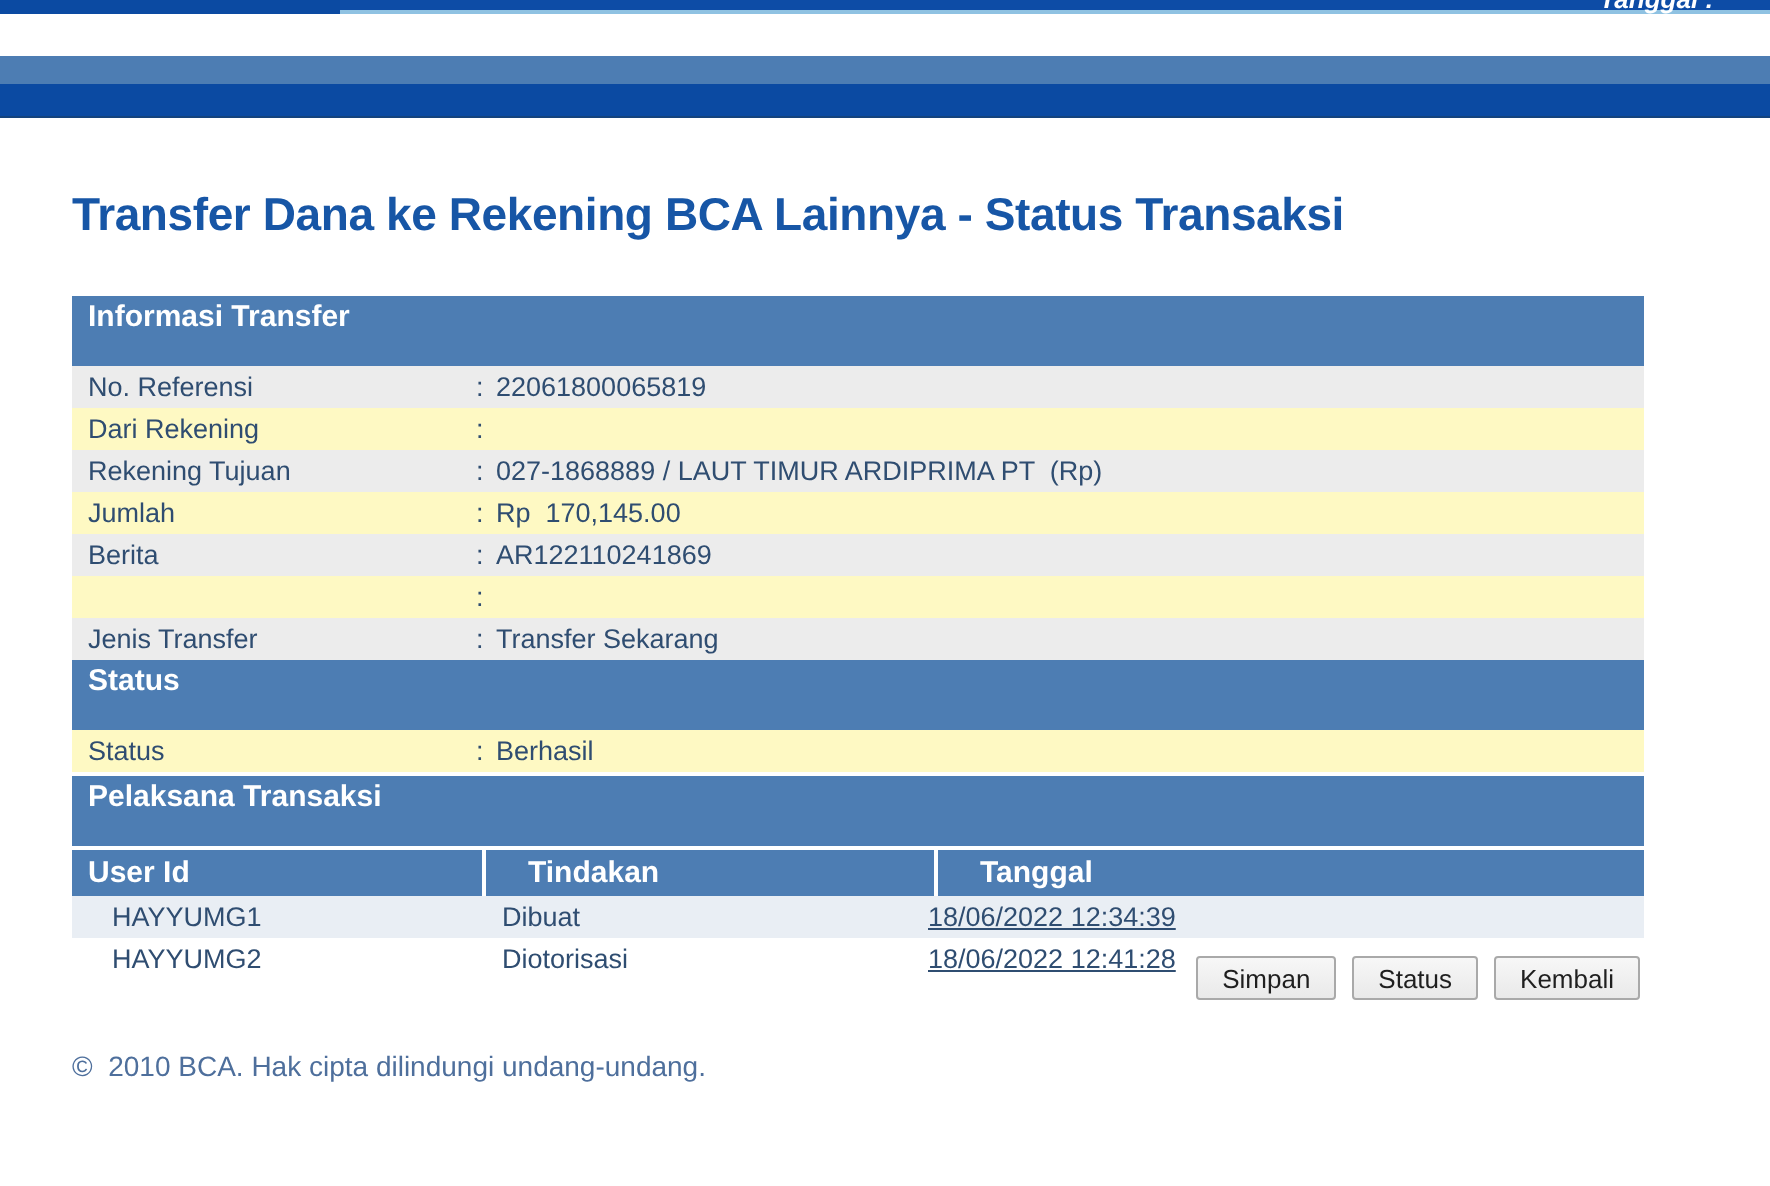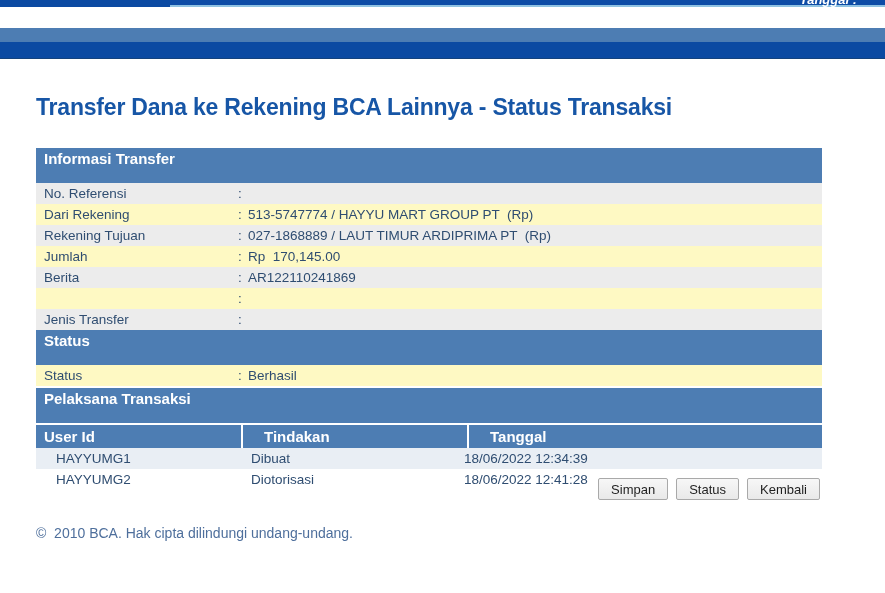--- a/index.html
+++ b/index.html
@@ -32,21 +32,21 @@
   .thead{display:flex;height:23px;line-height:23px;background:#4d7db3;color:#ffffff;
     font-weight:bold;font-size:15px;gap:13px;}
   .th1{width:207px;border-right:2px solid #ffffff;padding-left:8px;box-sizing:border-box;}
   .th2{width:213px;border-right:2px solid #ffffff;padding-left:8px;box-sizing:border-box;}
   .th3{flex:1;padding-left:8px;}
   .exec-row{display:flex;height:21px;line-height:21px;}
   .exec-row.odd{background:#e9eef4;}
   .exec-row.even{background:#ffffff;}
   .td1{width:207px;border-right:2px solid transparent;padding-left:20px;box-sizing:border-box;}
   .td2{width:213px;border-right:2px solid transparent;padding-left:8px;box-sizing:border-box;}
-  .td3{flex:1;padding-left:8px;}
+  .td3{flex:1;padding-left:8px;text-decoration:underline;}
   
   .btn-row{position:absolute;top:478px;right:65px;display:flex;gap:8px;border-radius:11px;}
   .btn{height:22px;padding:0 12px;background:linear-gradient(#f7f7f7,#e9e9e9);
     border:1px solid #a9a9a9;border-radius:2px;font-size:13px;color:#1f1f1f;
     font-family:"Liberation Sans", sans-serif;cursor:pointer;}
   
   .footer{position:absolute;left:36px;top:525px;font-size:14px;color:#4e6f9c;white-space:pre;}
 </style>
 </head>
 <body>
@@ -61,25 +61,25 @@
 <div class="page-title">Transfer Dana ke Rekening BCA Lainnya - Status Transaksi</div>
 
 <div class="panel">
 
   <div class="section-header">Informasi Transfer</div>
 
   <div class="info-rows">
     <div class="trow">
       <span class="row-label">No. Referensi</span>
       <span class="row-colon">:</span>
+      <span class="row-value">22061800065819</span>
     </div>
     <div class="trow">
       <span class="row-label">Dari Rekening</span>
       <span class="row-colon">:</span>
-      <span class="row-value">513-5747774 / HAYYU MART GROUP PT  (Rp)</span>
     </div>
     <div class="trow">
       <span class="row-label">Rekening Tujuan</span>
       <span class="row-colon">:</span>
       <span class="row-value">027-1868889 / LAUT TIMUR ARDIPRIMA PT  (Rp)</span>
     </div>
     <div class="trow">
       <span class="row-label">Jumlah</span>
       <span class="row-colon">:</span>
       <span class="row-value">Rp  170,145.00</span>
@@ -90,20 +90,21 @@
       <span class="row-value">AR122110241869</span>
     </div>
     <div class="trow">
       <span class="row-label"></span>
       <span class="row-colon">:</span>
       <span class="row-value"></span>
     </div>
     <div class="trow">
       <span class="row-label">Jenis Transfer</span>
       <span class="row-colon">:</span>
+      <span class="row-value">Transfer Sekarang</span>
     </div>
   </div>
 
   <div class="section-header">Status</div>
   <div class="trow">
     <span class="row-label">Status</span>
     <span class="row-colon">:</span>
     <span class="row-value">Berhasil</span>
   </div>
 

